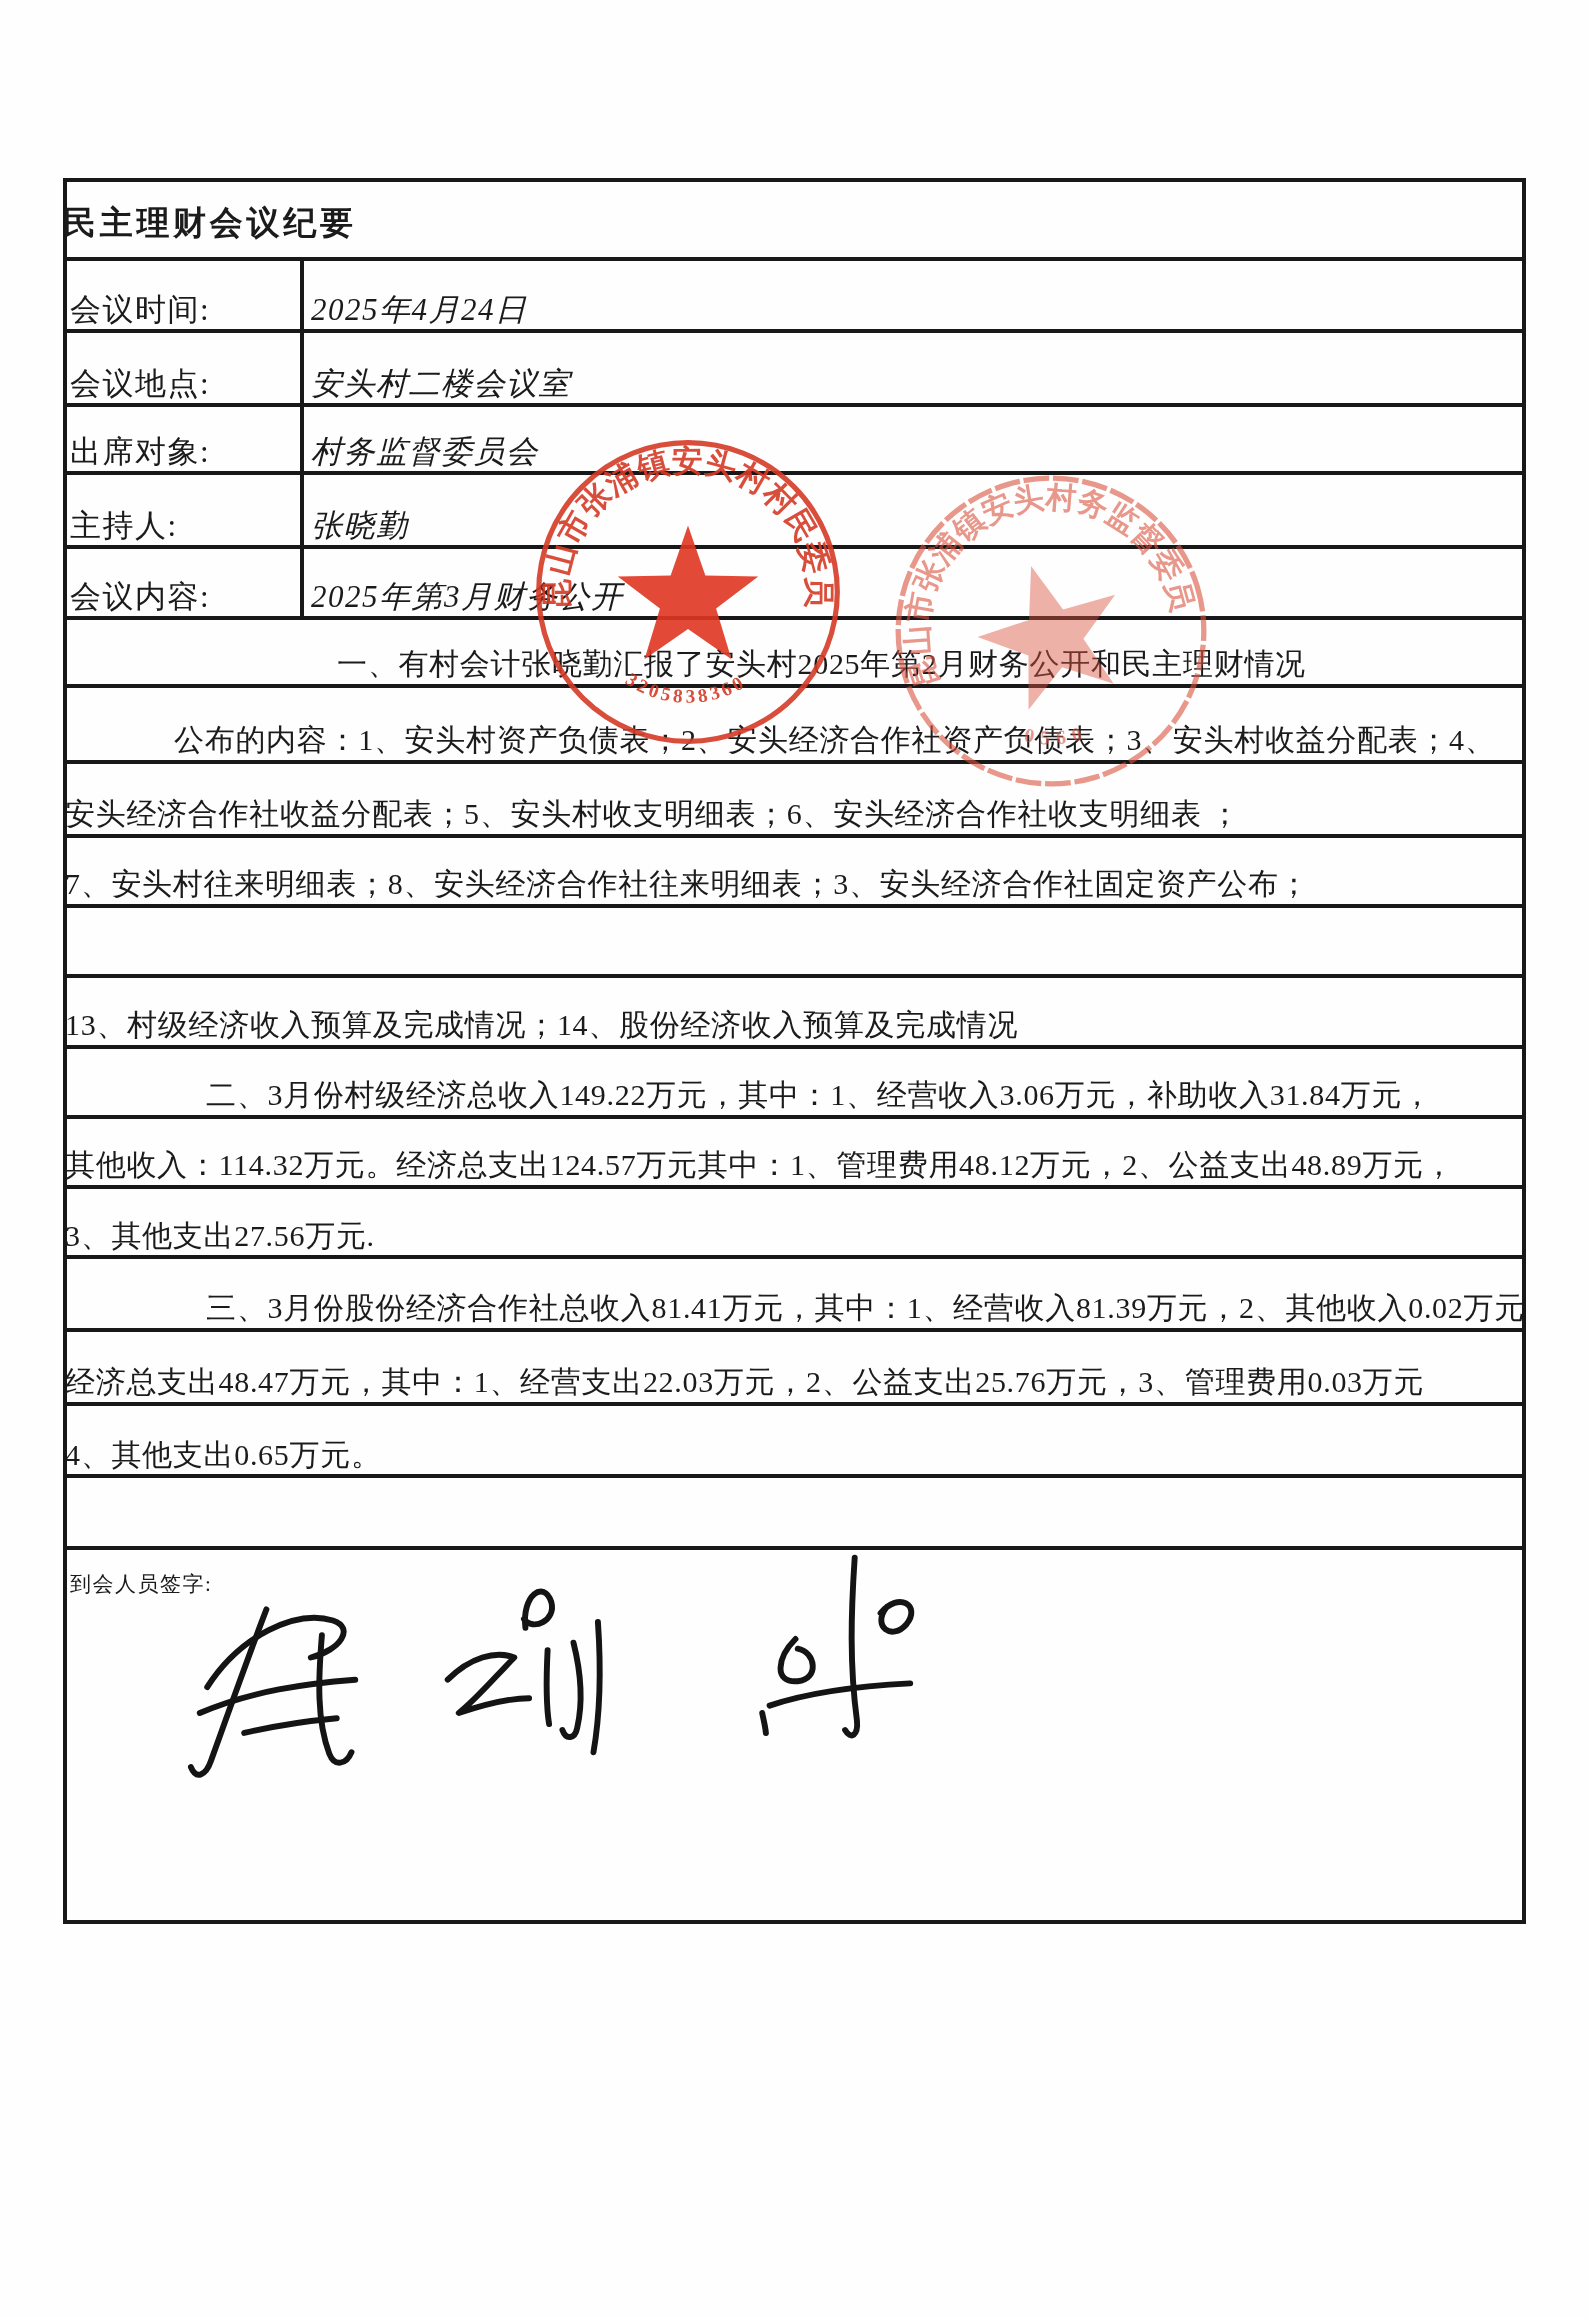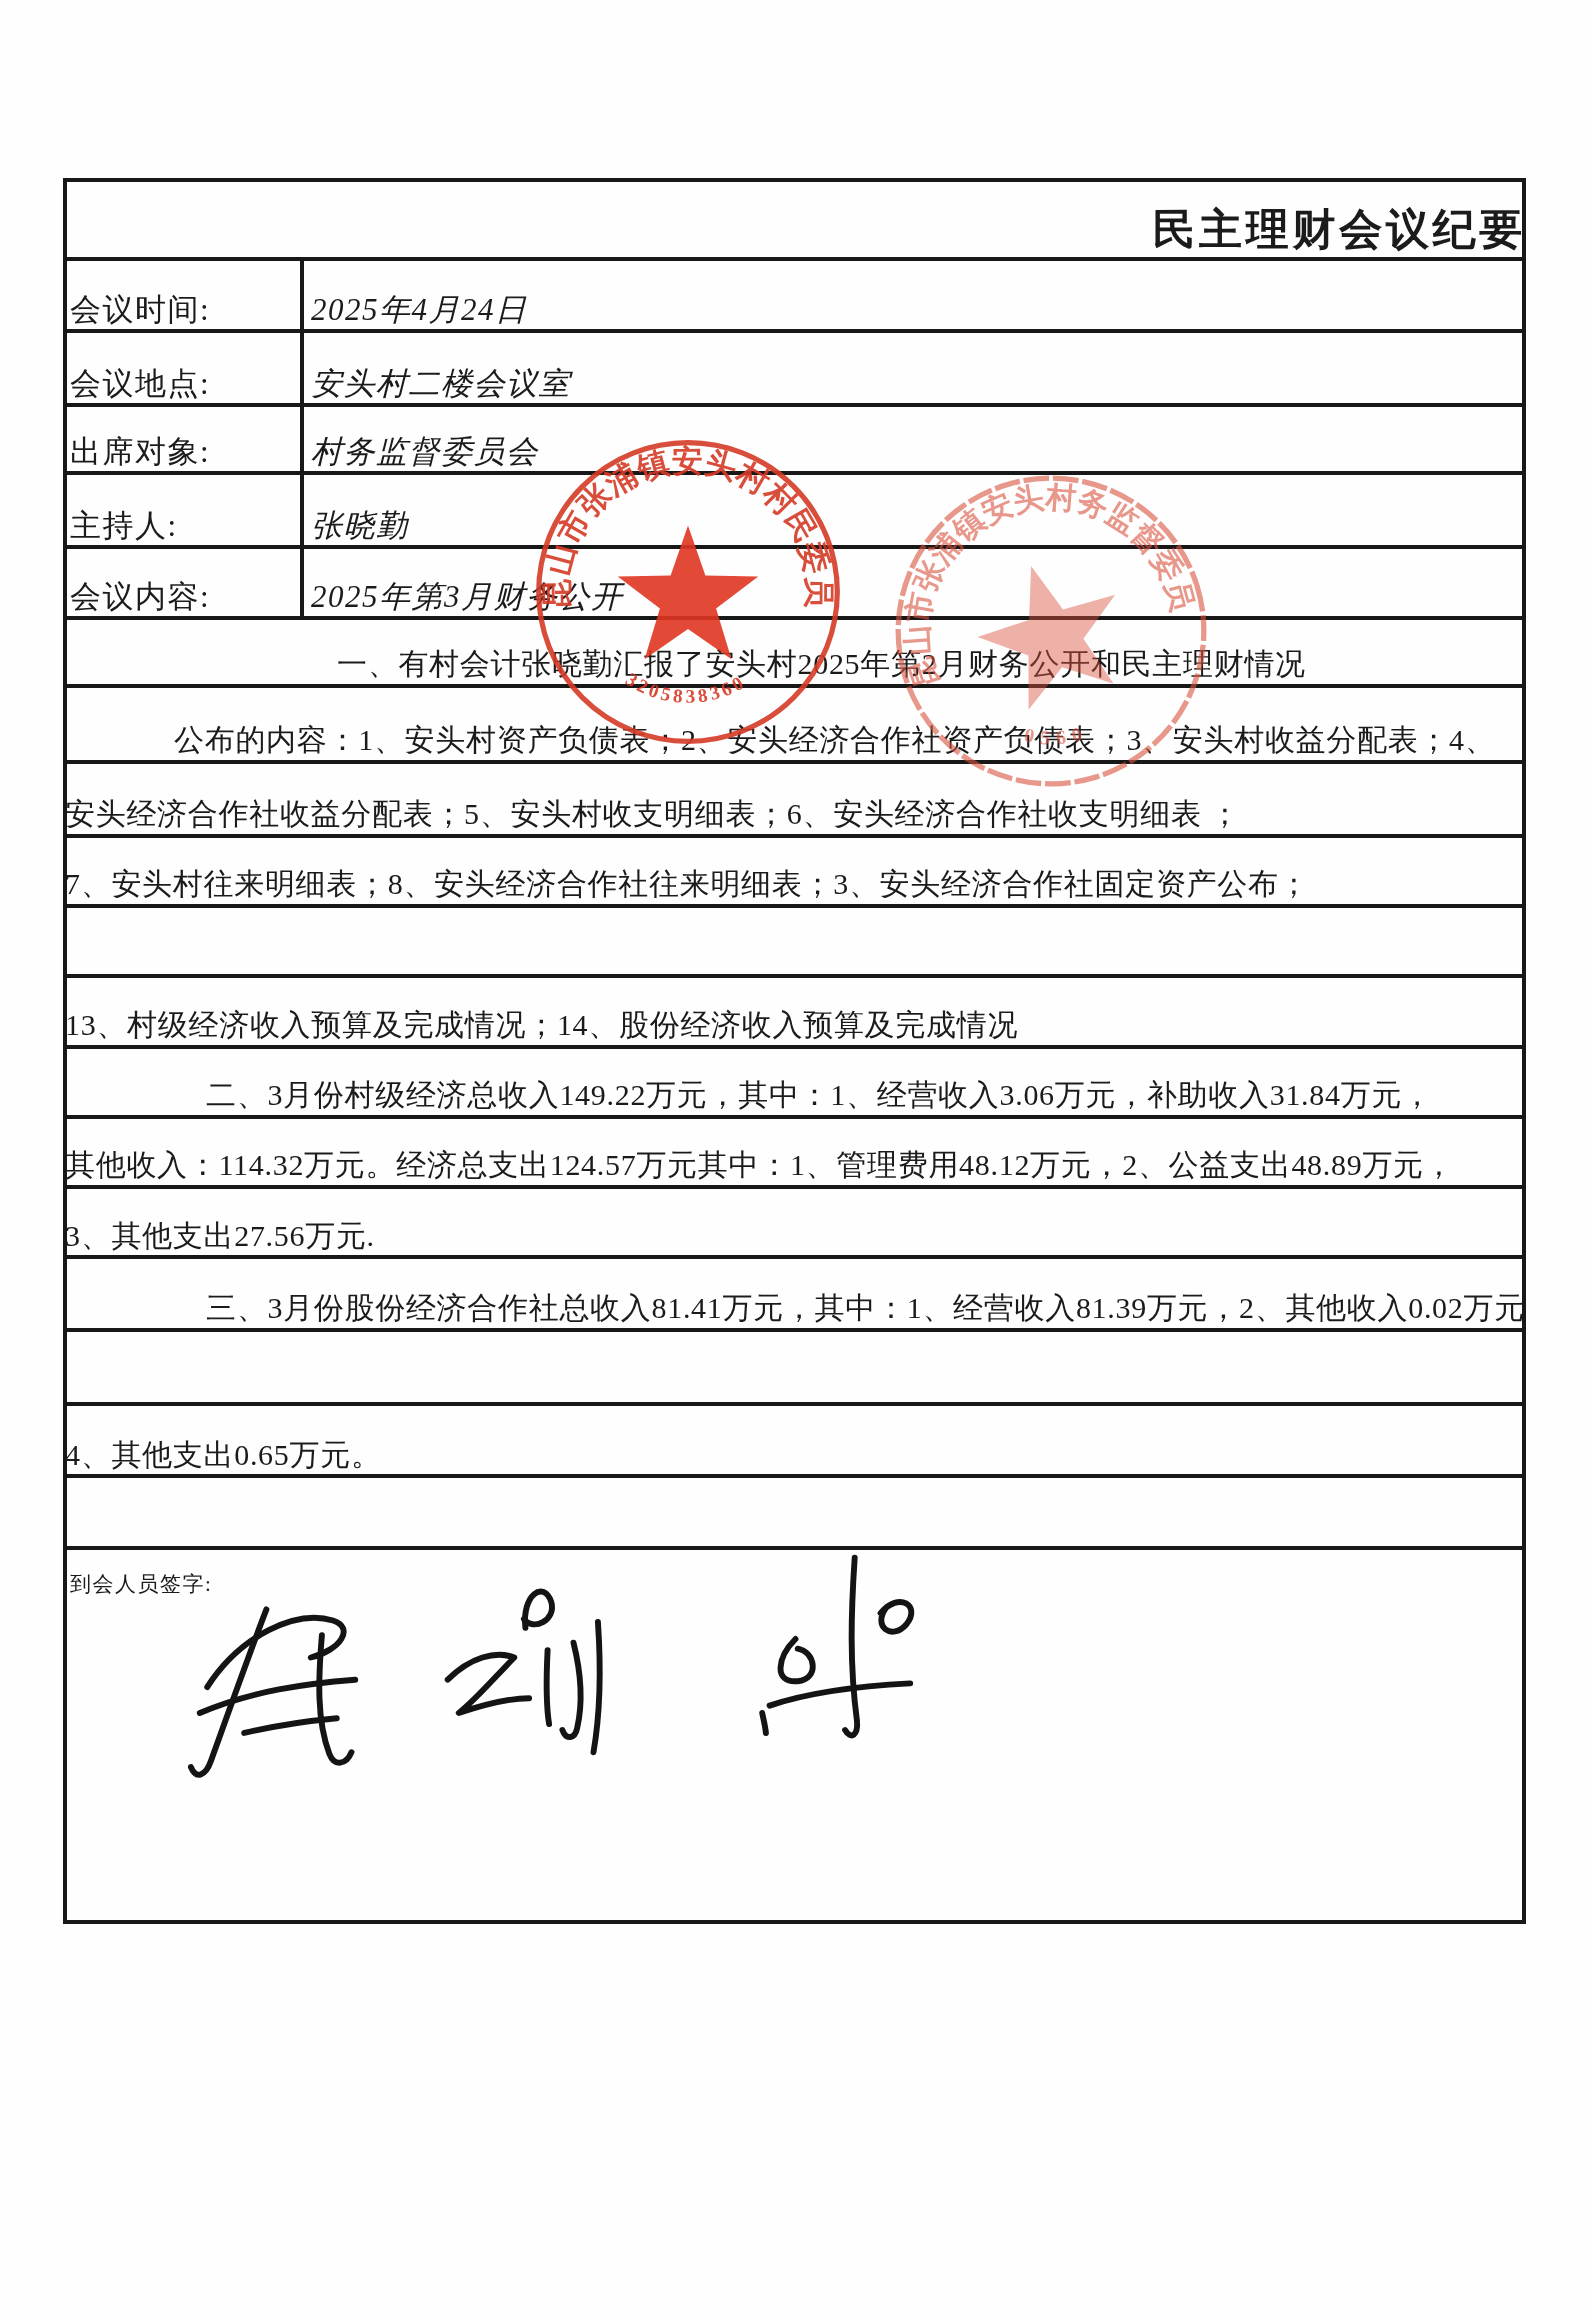--- a/index.html
+++ b/index.html
@@ -9,22 +9,22 @@
     color:#1b1b1b;
   }
   .page{position:relative;width:1589px;height:2319px;background:#fefefe;overflow:hidden;}
   .frame{
     position:absolute;left:63px;top:178px;width:1463px;height:1746px;
     border:4.4px solid #181818;box-sizing:border-box;background:transparent;
   }
   .hline{position:absolute;left:63px;width:1463px;height:3.7px;background:#181818;}
   .vline{position:absolute;left:300px;top:257px;width:3.7px;height:363px;background:#181818;}
   .title{
-    position:absolute;left:63px;top:201px;width:1463px;text-align:right;
-    font-size:43px;font-weight:bold;letter-spacing:3.7px;white-space:nowrap;
+    position:absolute;left:63px;top:201px;width:1463px;text-align:left;
+    font-size:33px;font-weight:bold;letter-spacing:3.7px;white-space:nowrap;
   }
   .lbl,.val{position:absolute;font-size:31px;white-space:nowrap;letter-spacing:1.5px;}
   .lbl{left:70px;}
   .val{left:311px;font-style:italic;}
   .brow{position:absolute;font-size:30px;white-space:nowrap;letter-spacing:0.7px;}
   .sig-label{position:absolute;left:70px;top:1570px;font-size:21px;letter-spacing:1.5px;}
   .seal{position:absolute;pointer-events:none;}
   .seal--village{left:518px;top:422px;width:340px;height:340px;opacity:.9;}
   .seal--supervision{left:877px;top:457px;width:348px;height:348px;opacity:.6;transform:rotate(-17deg);}
   .seal text{font-family:"Liberation Serif","DejaVu Serif",serif;font-weight:bold;}
@@ -77,20 +77,21 @@
 
   <div class="brow" style="top:644px;left:337px">一、有村会计张晓勤汇报了安头村2025年第2月财务公开和民主理财情况</div>
   <div class="brow" style="top:720px;left:174px">公布的内容：1、安头村资产负债表；2、安头经济合作社资产负债表；3、安头村收益分配表；4、</div>
   <div class="brow" style="top:794px;left:65px">安头经济合作社收益分配表；5、安头村收支明细表；6、安头经济合作社收支明细表 ；</div>
   <div class="brow" style="top:864px;left:65px">7、安头村往来明细表；8、安头经济合作社往来明细表；3、安头经济合作社固定资产公布；</div>
   <div class="brow" style="top:1005px;left:65px">13、村级经济收入预算及完成情况；14、股份经济收入预算及完成情况</div>
   <div class="brow" style="top:1075px;left:206px">二、3月份村级经济总收入149.22万元，其中：1、经营收入3.06万元，补助收入31.84万元，</div>
   <div class="brow" style="top:1145px;left:65px">其他收入：114.32万元。经济总支出124.57万元其中：1、管理费用48.12万元，2、公益支出48.89万元，</div>
   <div class="brow" style="top:1216px;left:65px">3、其他支出27.56万元.</div>
   <div class="brow" style="top:1288px;left:206px">三、3月份股份经济合作社总收入81.41万元，其中：1、经营收入81.39万元，2、其他收入0.02万元</div>
+  <div class="brow" style="top:1362px;left:65px">经济总支出48.47万元，其中：1、经营支出22.03万元，2、公益支出25.76万元，3、管理费用0.03万元</div>
   <div class="brow" style="top:1435px;left:65px">4、其他支出0.65万元。</div>
 
   <div class="sig-label">到会人员签字:</div>
 
   <svg class="sigs" viewBox="0 0 1200 420" aria-hidden="true">
     <g>
       <path d="M210,95 C185,160 160,230 135,300 C128,320 115,325 108,308"></path>
       <path d="M130,200 C175,130 250,95 300,110 C330,120 310,150 270,160"></path>
       <path d="M120,235 C190,205 265,195 330,190"></path>
       <path d="M285,130 C280,190 278,245 295,290 C302,308 318,305 325,288"></path>

